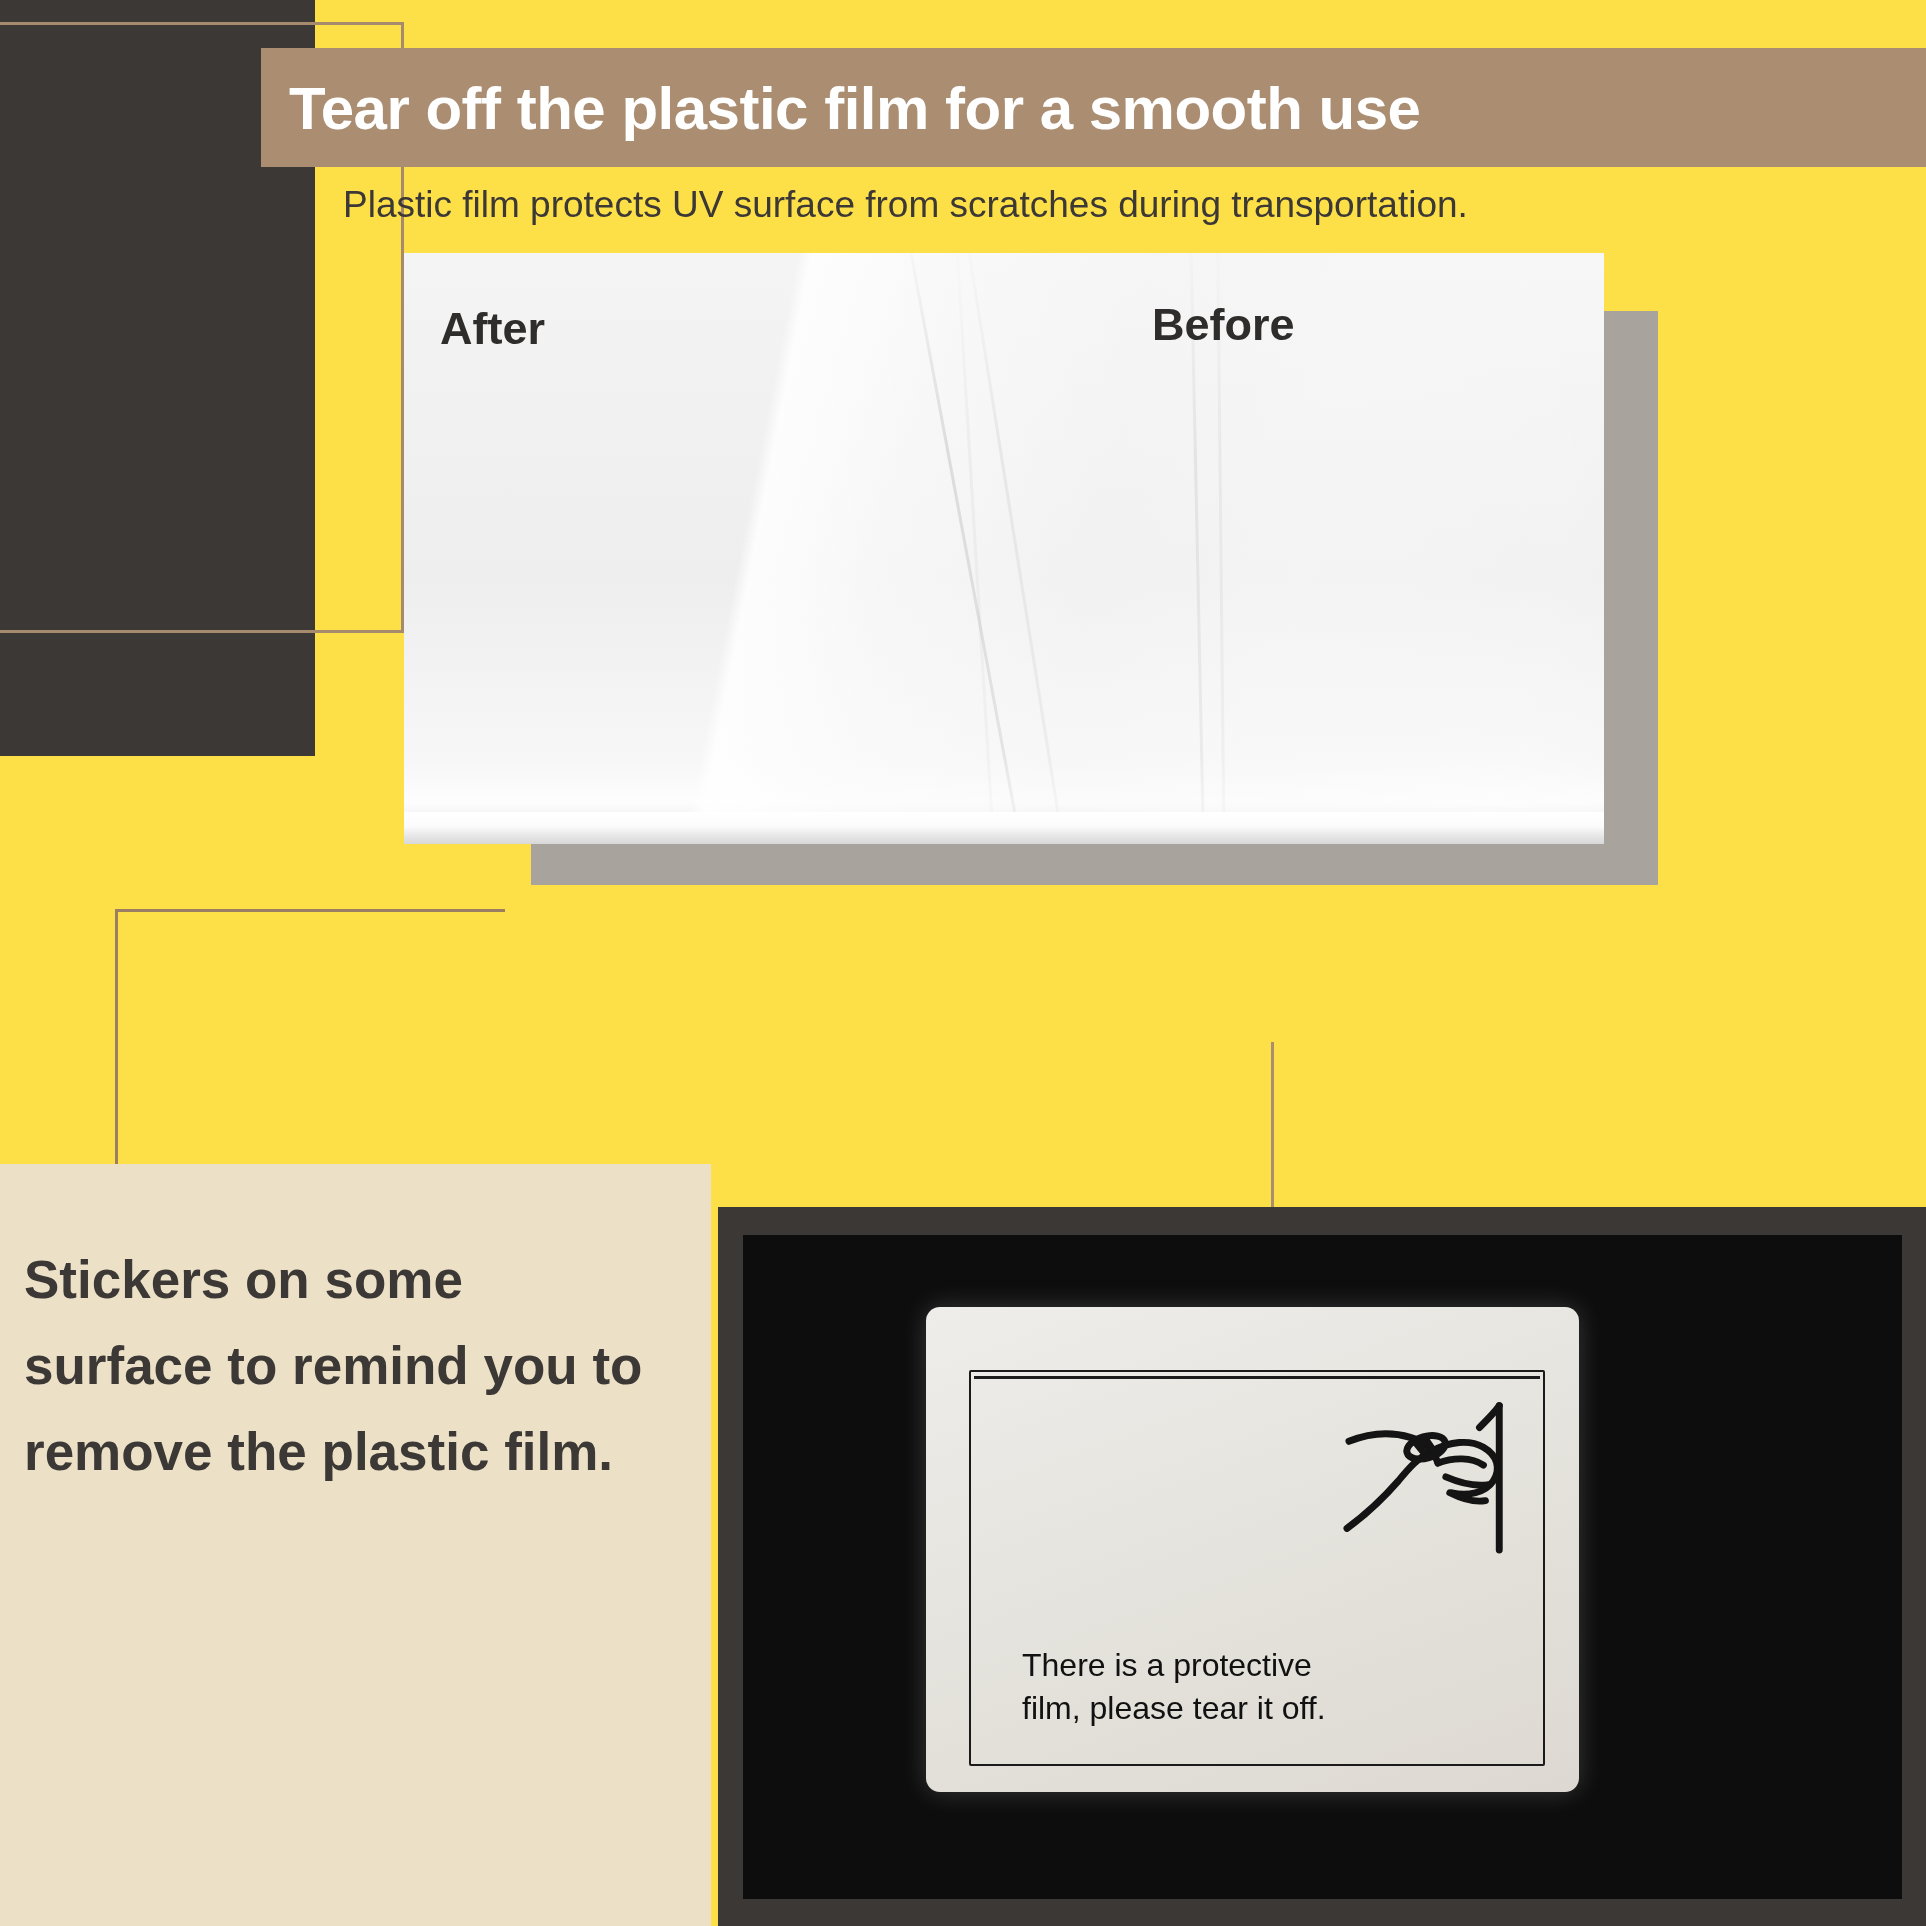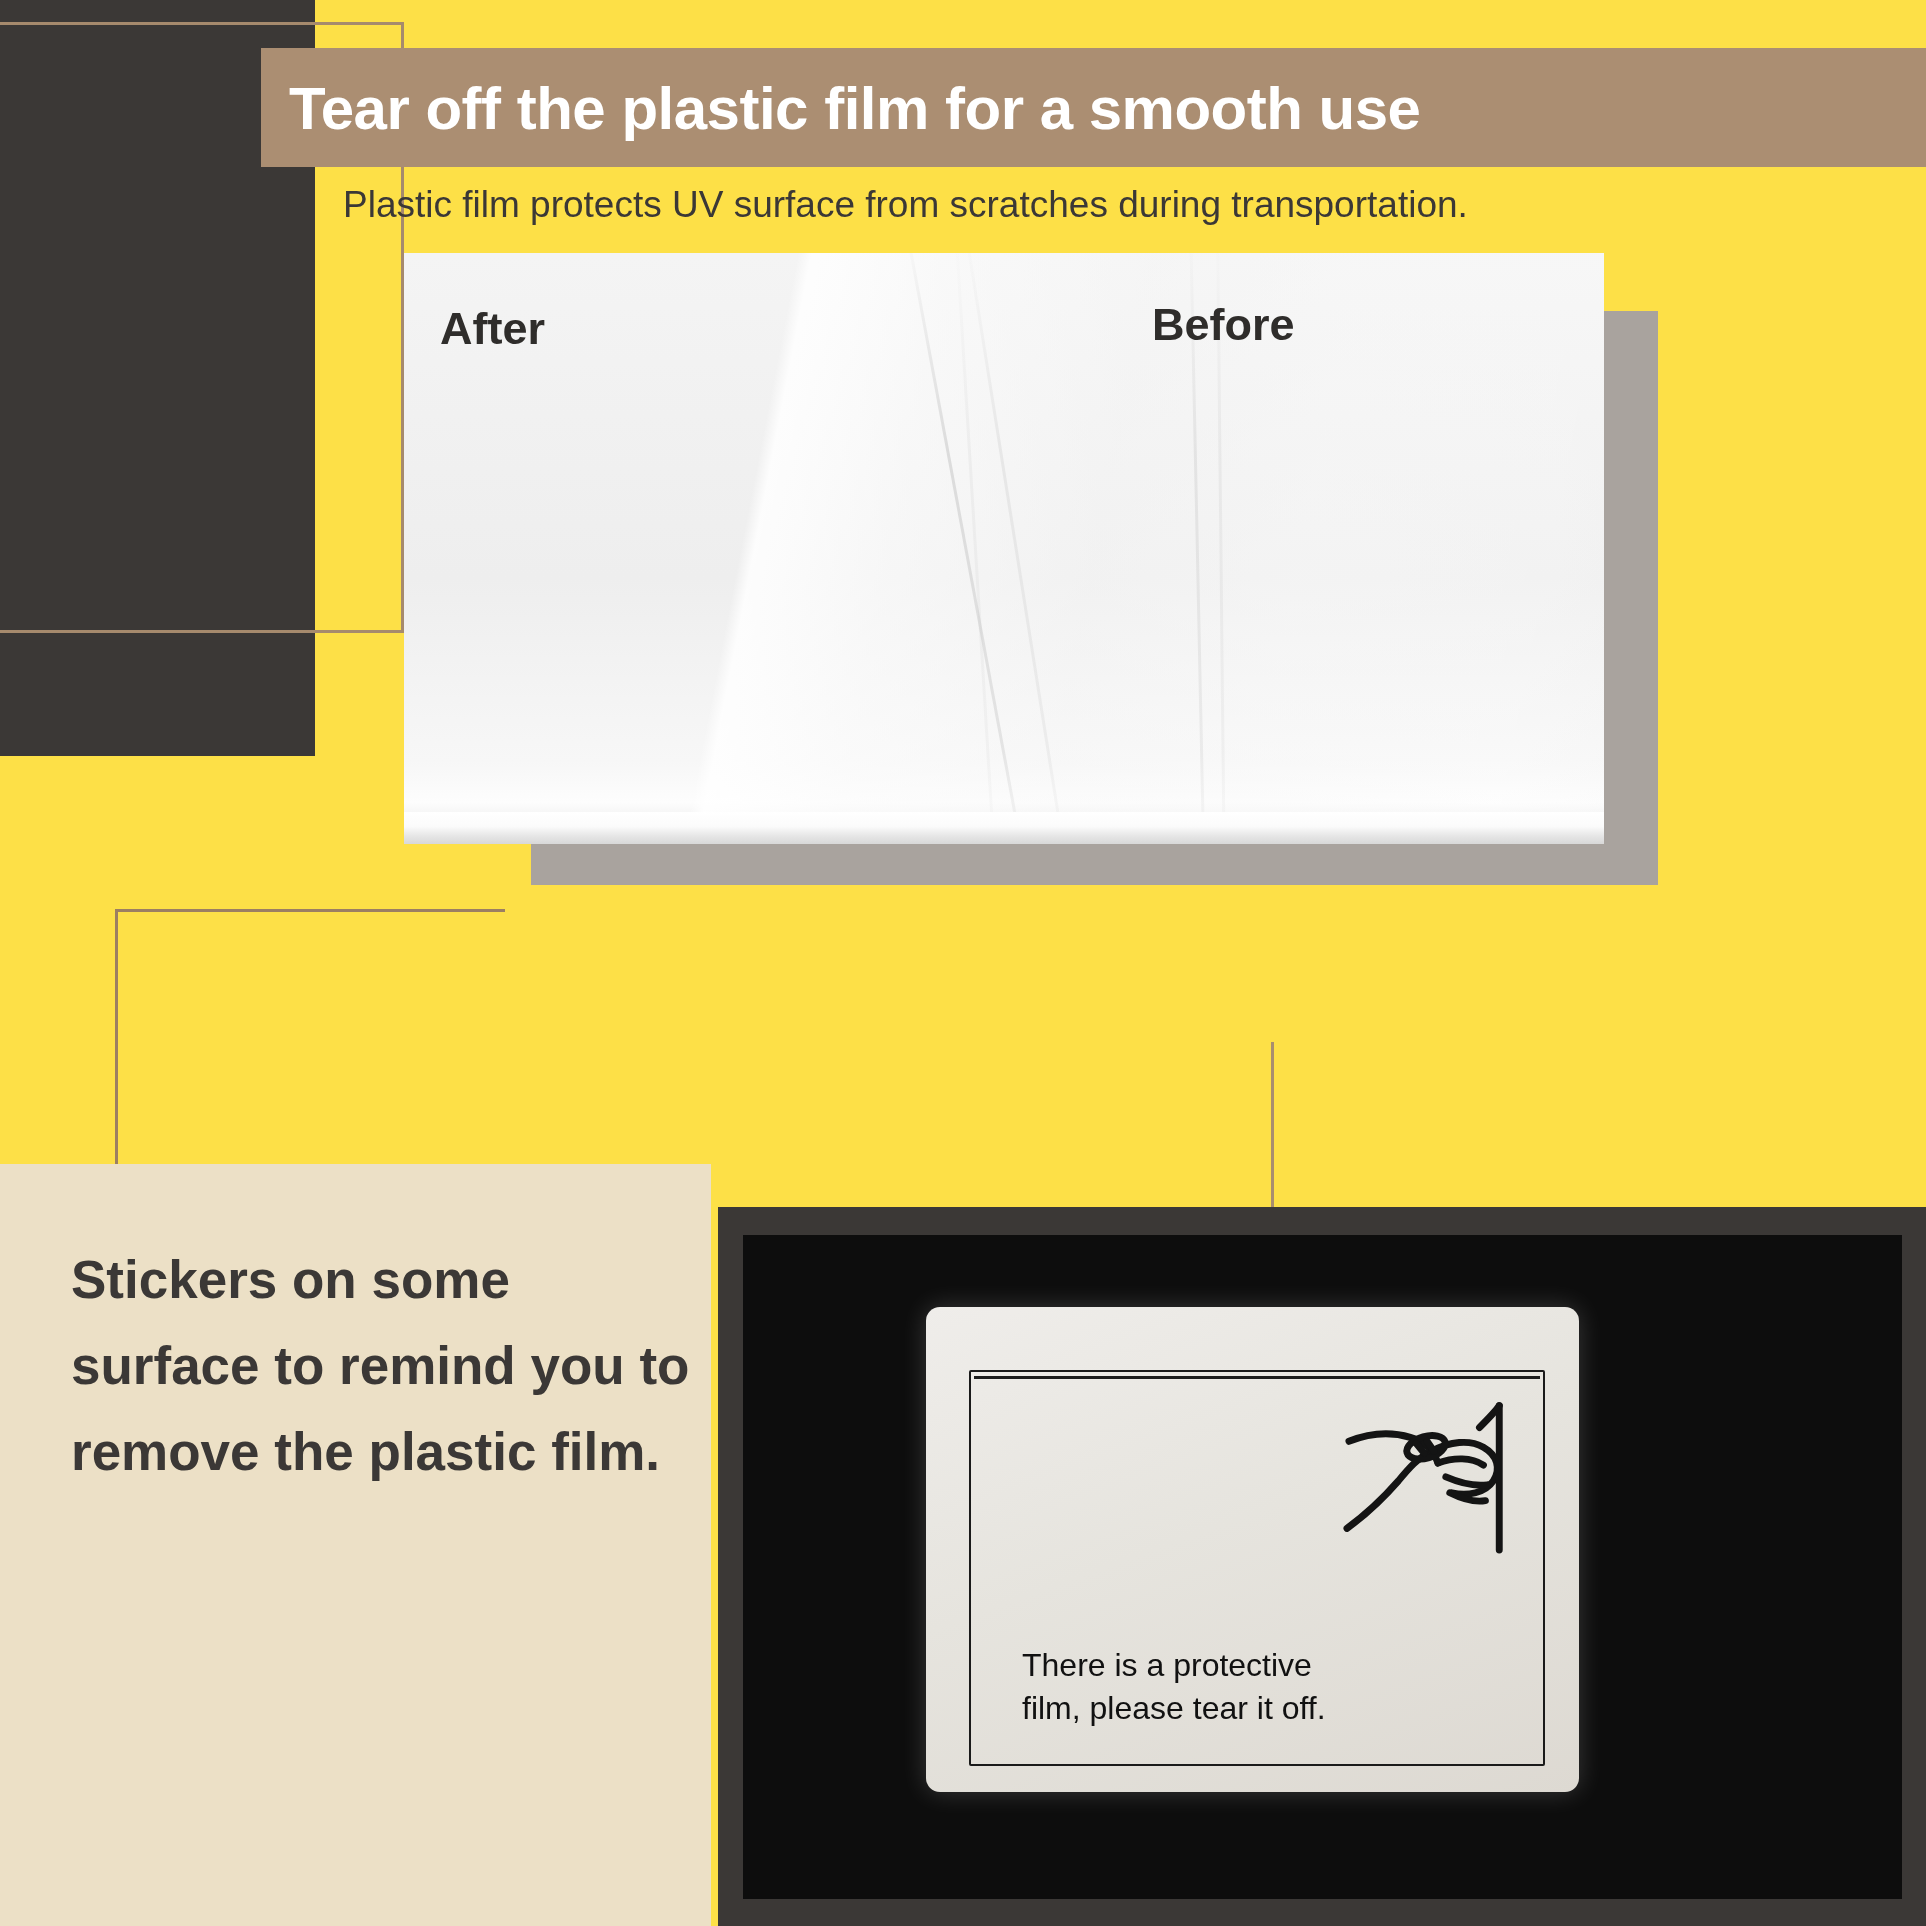--- a/index.html
+++ b/index.html
@@ -173,21 +173,20 @@
   }
   .beige-text {
     position: absolute;
     left: 32px;
     top: 73px;
     width: 634px;
     color: #3b3836;
     font-size: 53px;
     font-weight: bold;
     line-height: 1.62;
-    margin-left: 47px;
   }
 
   
   .photo-frame {
     position: absolute;
     left: 718px;
     top: 1207px;
     width: 1209px;
     height: 720px;
     background: #3b3836;

